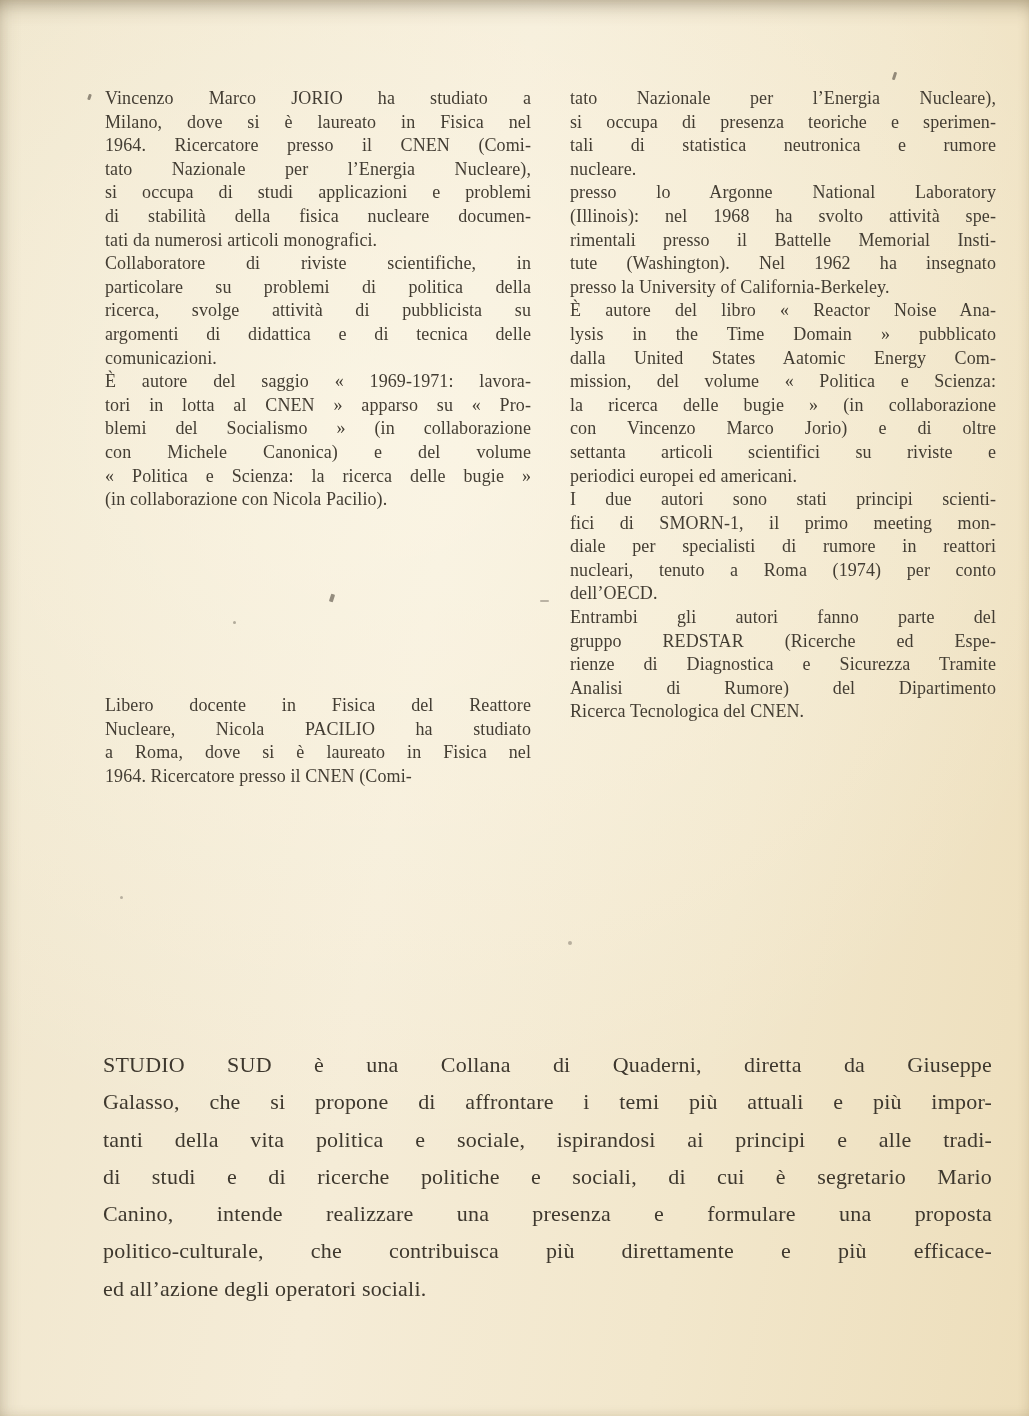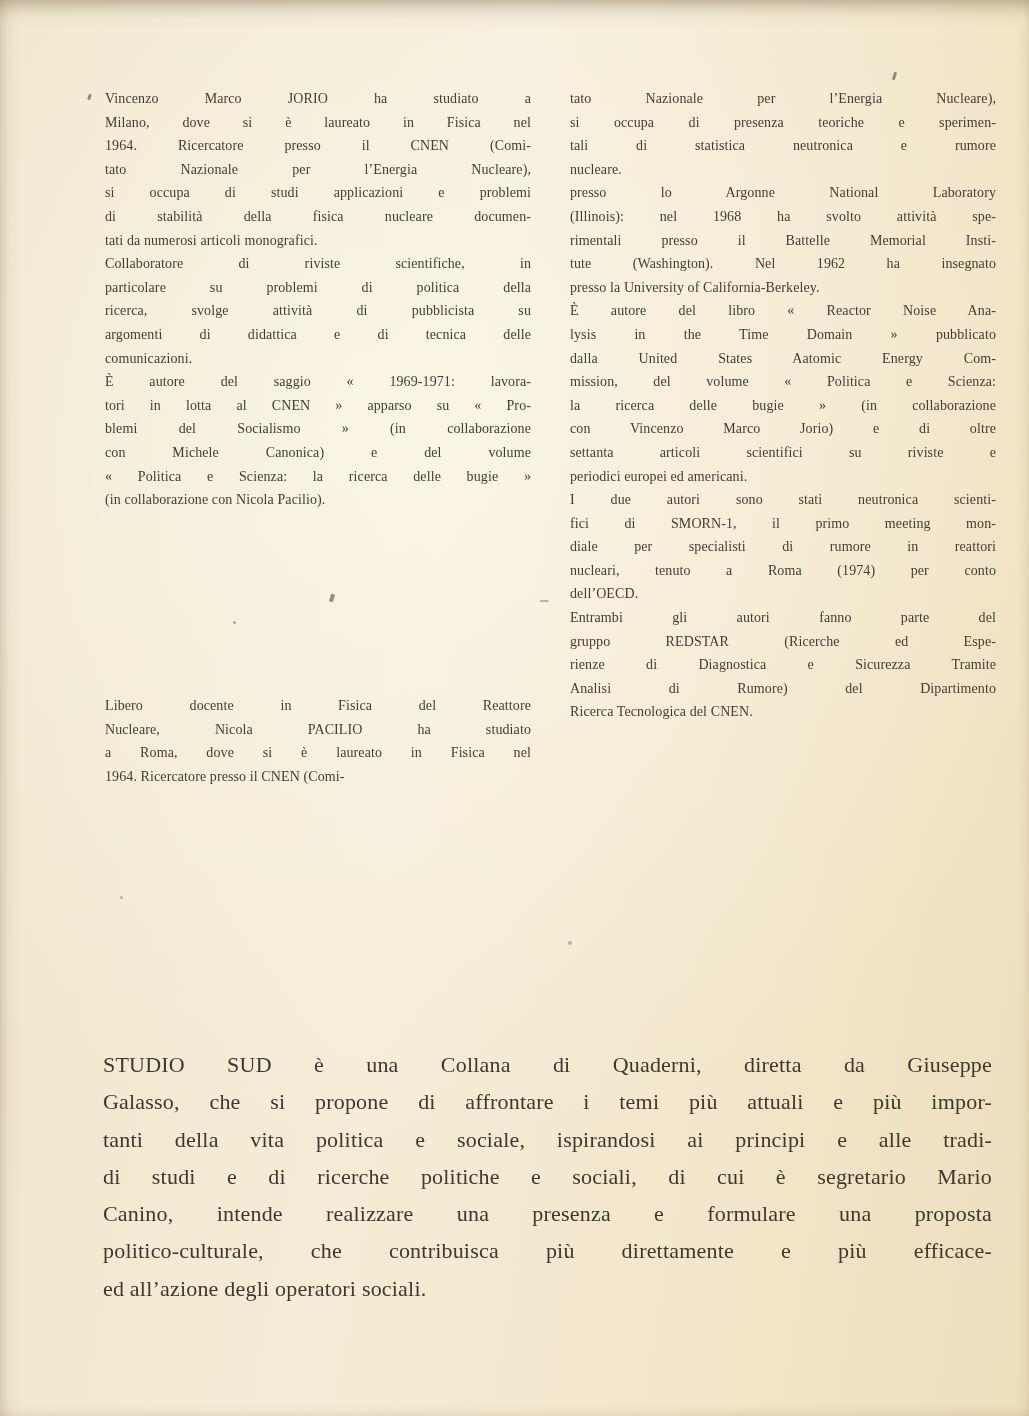--- a/index.html
+++ b/index.html
@@ -19,21 +19,21 @@
     box-shadow:
       inset 0 16px 20px -12px rgba(95,80,50,0.45),
       inset 14px 0 22px -16px rgba(95,80,50,0.30),
       inset -6px 0 16px -12px rgba(160,130,70,0.25),
       inset 0 -8px 14px -10px rgba(95,80,50,0.18);
   }
   .col {
     position: absolute;
     width: 426px;
     color: #433d33;
-    font-size: 14px;
+    font-size: 18px;
     line-height: 23.6px;
     letter-spacing: 0.1px;
   }
   #col-left-top   { left: 105px; top: 87px; }
   #col-left-bottom{ left: 105px; top: 694px; }
   #col-right      { left: 570px; top: 87px; }
   .line {
     text-align: justify;
     text-align-last: justify;
   }
@@ -104,21 +104,21 @@
       <div class="line">tute (Washington). Nel 1962 ha insegnato</div>
       <div class="line pl">presso la University of California-Berkeley.</div>
       <div class="line">È autore del libro « Reactor Noise Ana-</div>
       <div class="line">lysis in the Time Domain » pubblicato</div>
       <div class="line">dalla United States Aatomic Energy Com-</div>
       <div class="line">mission, del volume « Politica e Scienza:</div>
       <div class="line">la ricerca delle bugie » (in collaborazione</div>
       <div class="line">con Vincenzo Marco Jorio) e di oltre</div>
       <div class="line">settanta articoli scientifici su riviste e</div>
       <div class="line pl">periodici europei ed americani.</div>
-      <div class="line">I due autori sono stati neutronica scienti-</div>
+      <div class="line">I due autori sono stati principi scienti-</div>
       <div class="line">fici di SMORN-1, il primo meeting mon-</div>
       <div class="line">diale per specialisti di rumore in reattori</div>
       <div class="line">nucleari, tenuto a Roma (1974) per conto</div>
       <div class="line pl">dell’OECD.</div>
       <div class="line">Entrambi gli autori fanno parte del</div>
       <div class="line">gruppo REDSTAR (Ricerche ed Espe-</div>
       <div class="line">rienze di Diagnostica e Sicurezza Tramite</div>
       <div class="line">Analisi di Rumore) del Dipartimento</div>
       <div class="line pl">Ricerca Tecnologica del CNEN.</div>
     </div>

